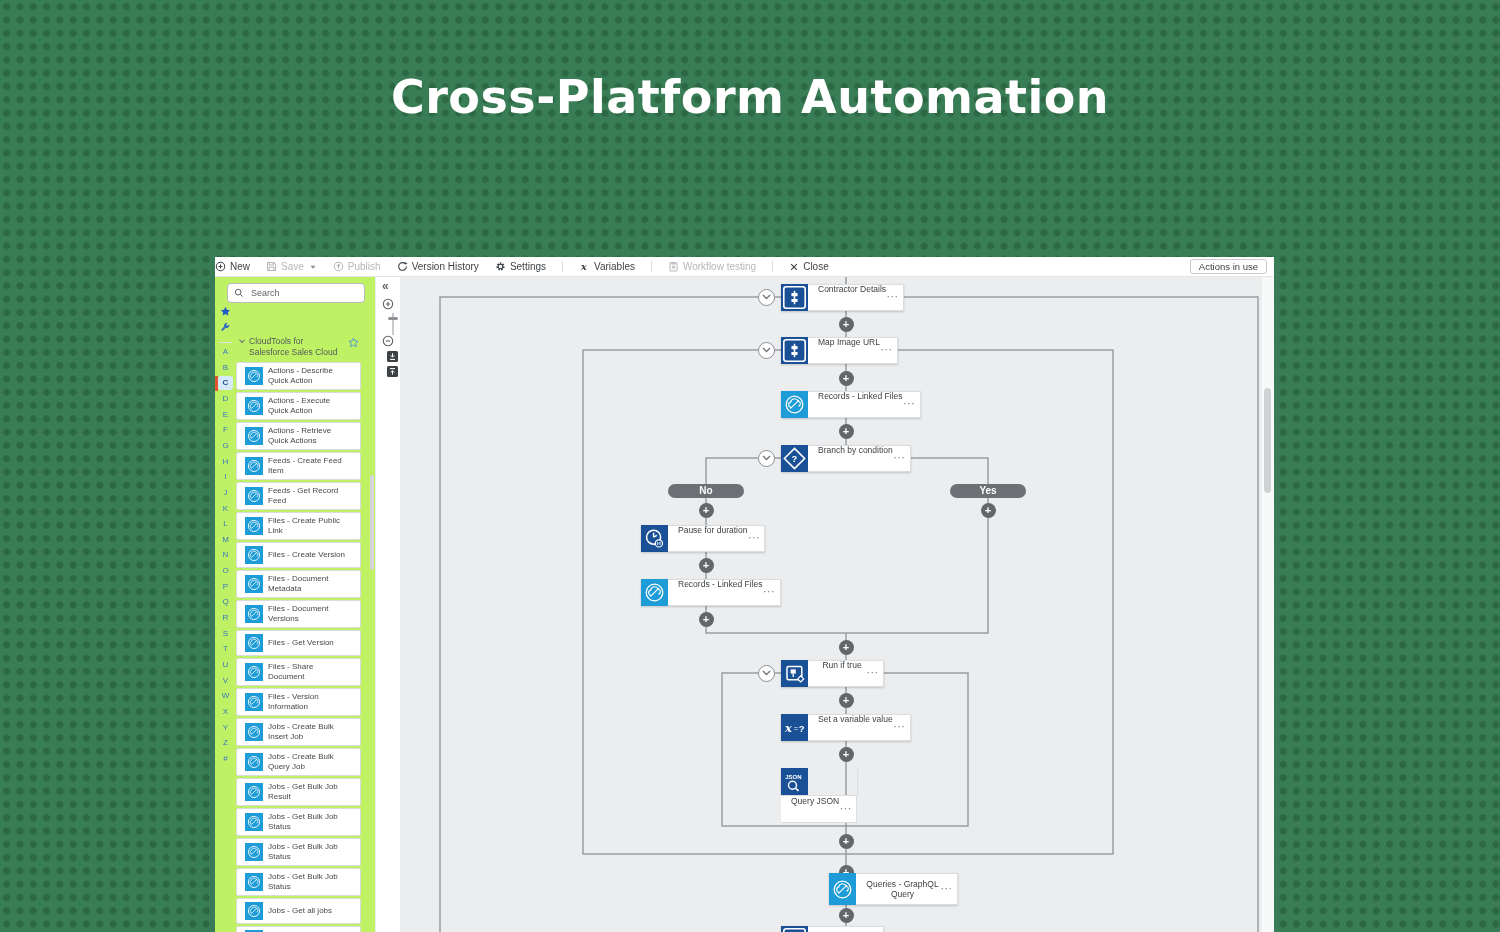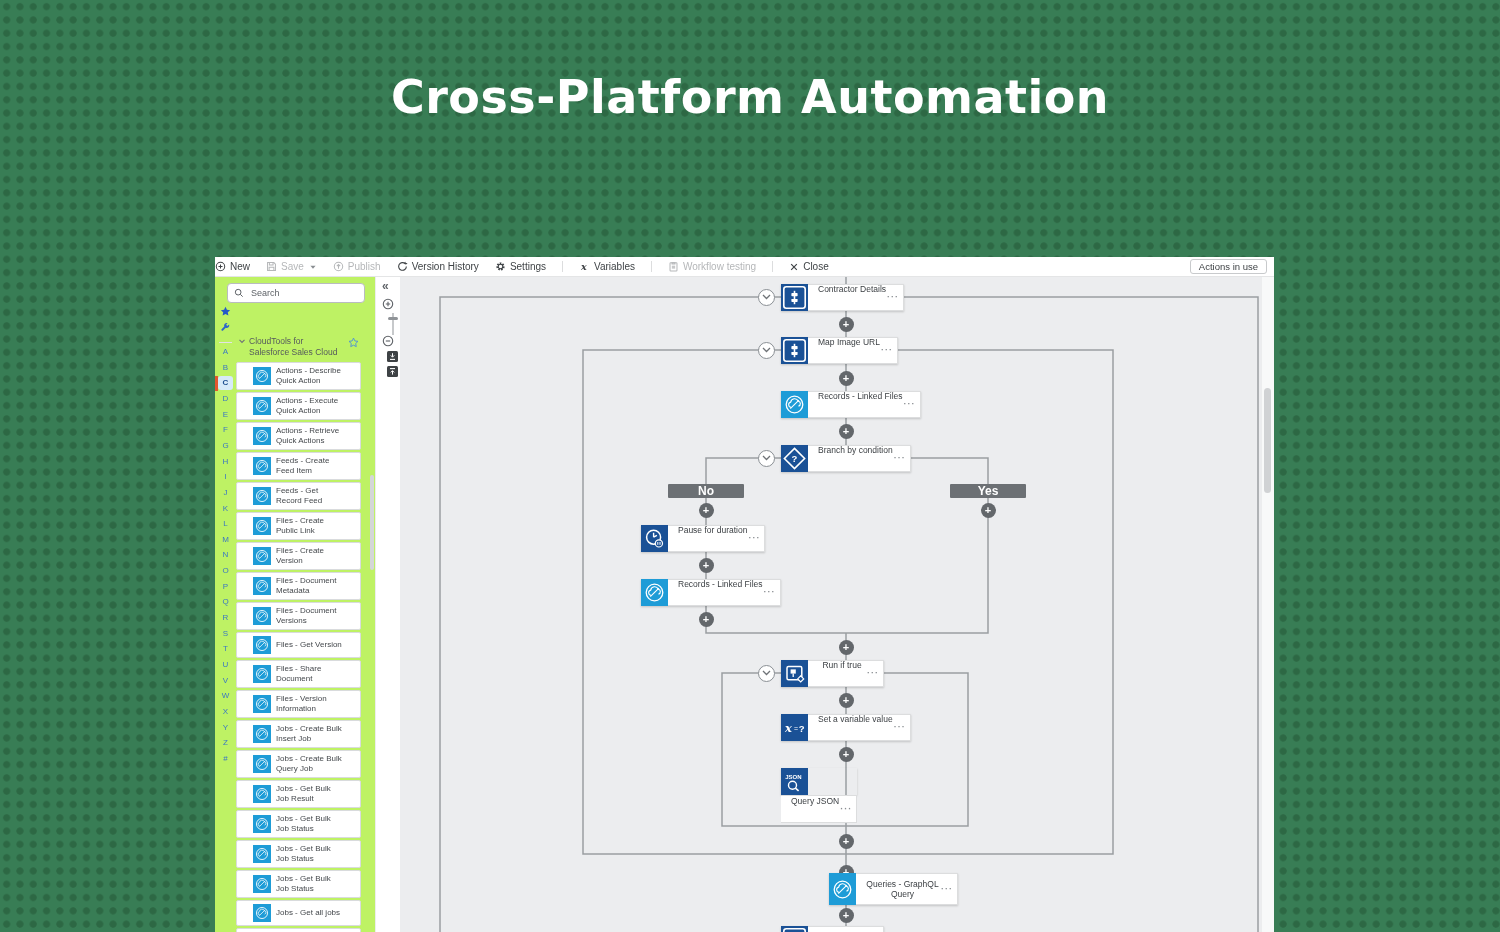--- a/index.html
+++ b/index.html
@@ -33,21 +33,21 @@
   .rail{position:absolute;left:0;top:0;width:21px;bottom:0;}
   .rail-btn{position:absolute;left:5px;display:flex;}
   .rail-divider{position:absolute;left:4px;top:65px;width:13px;height:1px;background:#E2E3E5;}
   .letter{position:absolute;left:3px;width:15px;height:14px;line-height:14px;text-align:center;font-size:8px;color:#3B77C2;border-radius:3px;cursor:default;}
   .letter.active{background:#D7EAF9;color:#1D4F8F;font-weight:bold;}
   .active-bar{position:absolute;left:0;width:2.5px;height:15px;background:#E4572E;}
   .panel{position:absolute;left:21px;top:56px;width:125px;bottom:0;overflow:hidden;}
   .group-header{display:flex;gap:3px;padding:3px 2px 5px 2px;font-size:8.5px;color:#55595D;line-height:1.25;}
   .group-header .gh-title{flex:1;}
   .cards{display:flex;flex-direction:column;gap:2px;}
-  .card{display:flex;align-items:center;gap:5px;background:#fff;border:1px solid #D9DBDD;border-radius:2px;padding:3px 16px;min-height:18px;box-sizing:border-box;}
+  .card{display:flex;align-items:center;gap:5px;background:#fff;border:1px solid #D9DBDD;border-radius:2px;padding:3px 8px;min-height:18px;box-sizing:border-box;}
   .card-icon{width:18px;height:18px;flex:none;display:flex;}
   .card-label{font-size:8px;color:#44484C;line-height:1.25;}
   .sb-scroll{position:absolute;right:1px;top:198px;width:4px;height:95px;background:#D4D6D8;border-radius:2px;}
   
   .controls{position:absolute;left:160px;top:20px;width:25px;bottom:0;background:#fff;border-left:1px solid #ECEDEE;}
   .ctrl{position:absolute;display:flex;align-items:center;justify-content:center;color:#5F6368;}
   .ctrl.collapse{left:6px;top:2px;font-size:12px;font-weight:bold;}
   .slider-track{position:absolute;left:16px;top:36px;width:1.5px;height:22px;background:#C7C9CB;}
   .slider-handle{position:absolute;left:12px;top:40px;width:10px;height:3px;border-radius:2px;background:#8F9397;}
   
@@ -55,21 +55,21 @@
   .wires{position:absolute;left:0;top:0;}
   .node{position:absolute;display:flex;height:27px;box-shadow:0 1px 2px rgba(0,0,0,0.18);}
   .node.tall{height:32px;margin-left:48px;}
   .n-icon{width:27px;height:27px;flex:none;display:flex;}
   .node.tall .n-icon{height:32px;align-items:center;background:#1E9CD7;}
   .n-label{position:relative;background:#fff;display:flex;align-items:center;justify-content:center;font-size:8.5px;color:#3A3E42;min-width:76px;padding:0 17px 16px 10px;white-space:nowrap;border:1px solid #DCDDDE;border-left:none;box-sizing:border-box;}
   .node.tall .n-label{white-space:normal;width:102px;text-align:center;line-height:1.2;padding:0 14px 0 6px;}
   .menu-dots{position:absolute;right:4px;top:50%;transform:translateY(-50%);color:#8A8E92;font-size:9px;letter-spacing:1px;font-weight:bold;}
   .chev{position:absolute;width:17px;height:17px;border-radius:50%;background:#fff;border:1.5px solid #8A8F94;box-sizing:border-box;display:flex;align-items:center;justify-content:center;}
   .plus{position:absolute;width:15px;height:15px;border-radius:50%;background:#63676B;color:#fff;font-size:11px;line-height:14px;text-align:center;font-weight:bold;cursor:default;}
-  .pill{position:absolute;width:76px;height:14px;border-radius:1px;background:#6C7074;color:#fff;font-size:12px;line-height:14px;text-align:center;font-weight:bold;}
+  .pill{position:absolute;width:76px;height:14px;border-radius:7px;background:#6C7074;color:#fff;font-size:10px;line-height:14px;text-align:center;font-weight:bold;}
   
   .v-scroll{position:absolute;right:0;top:20px;width:12px;bottom:0;background:#F8F9F9;border-left:1px solid #ECEDEE;}
   .v-thumb{position:absolute;left:2px;top:111px;width:7px;height:105px;background:#D0D2D4;border-radius:3.5px;}
 </style>
 </head>
 <body>
 
 <div class="title">Cross-Platform Automation</div>
 
 <div class="app">

